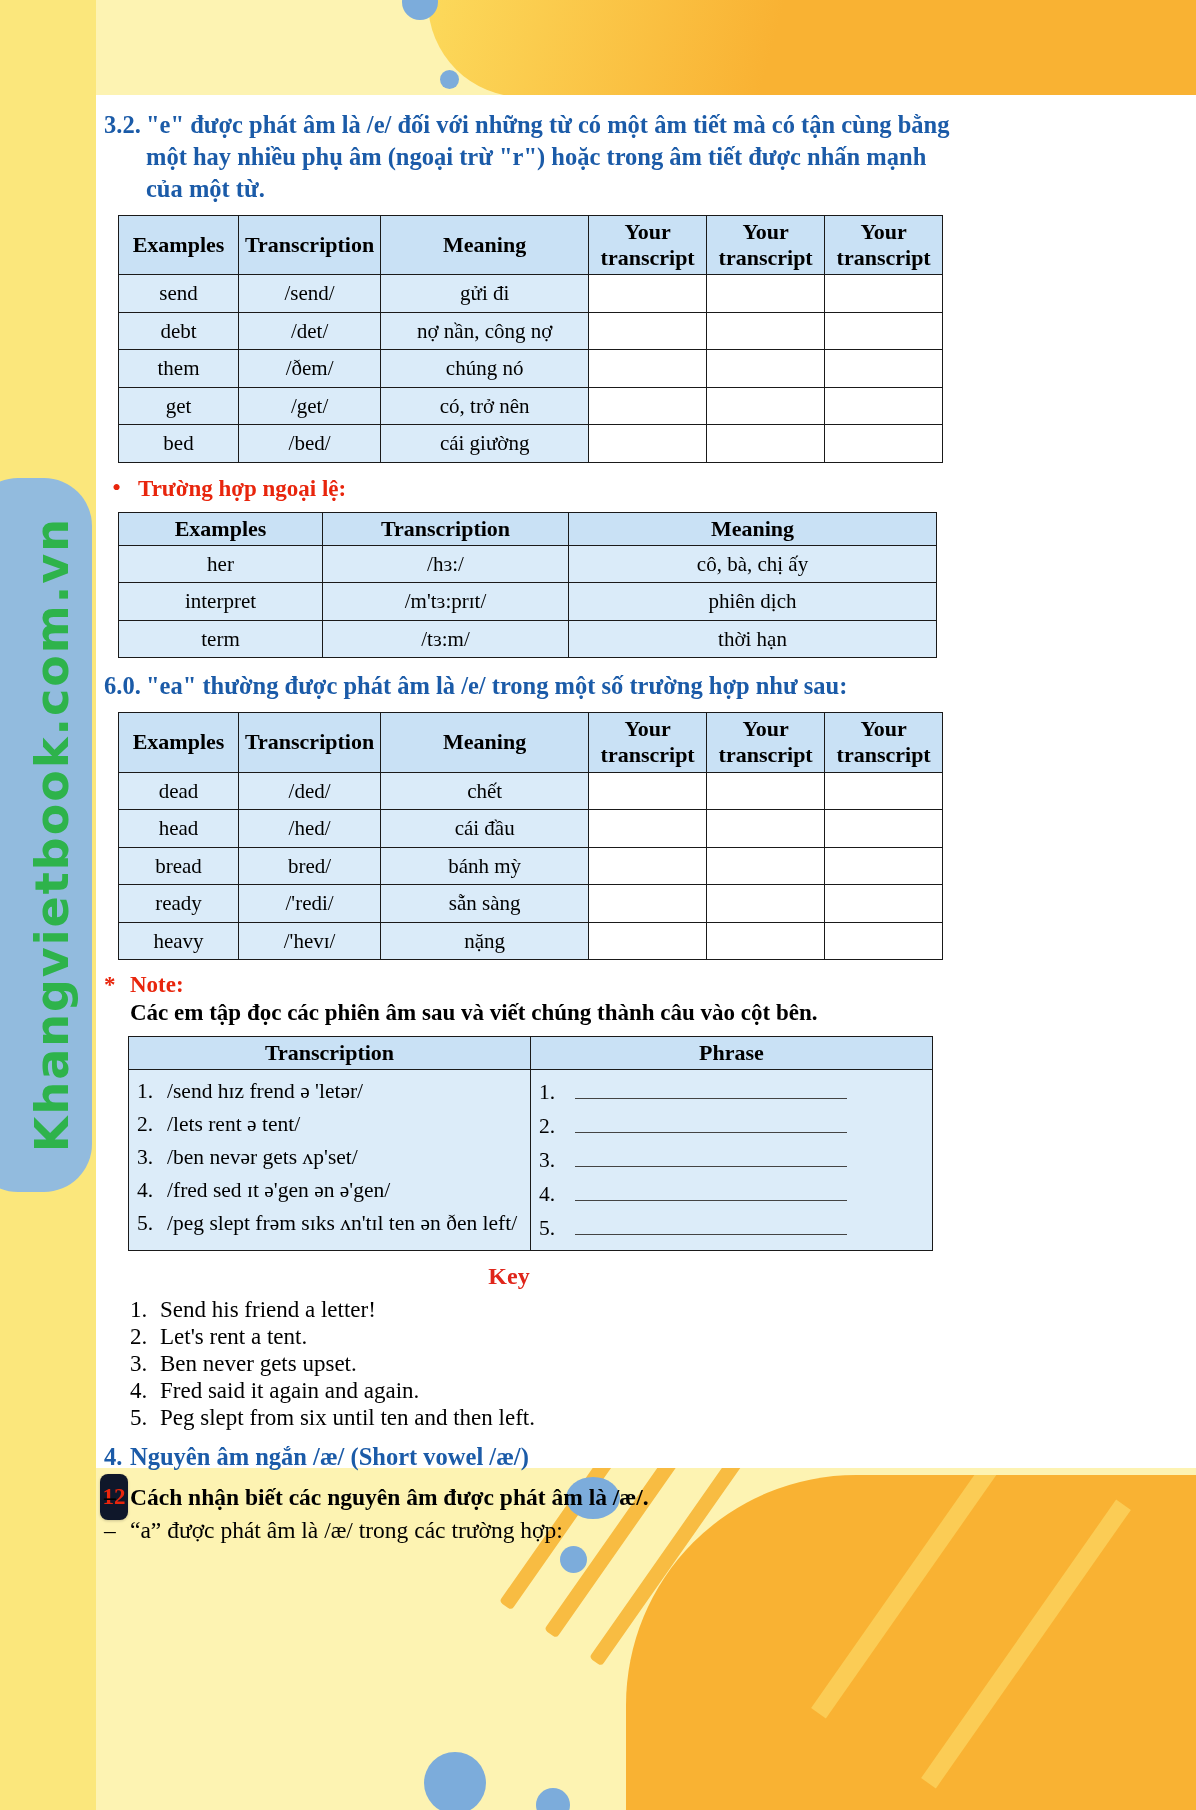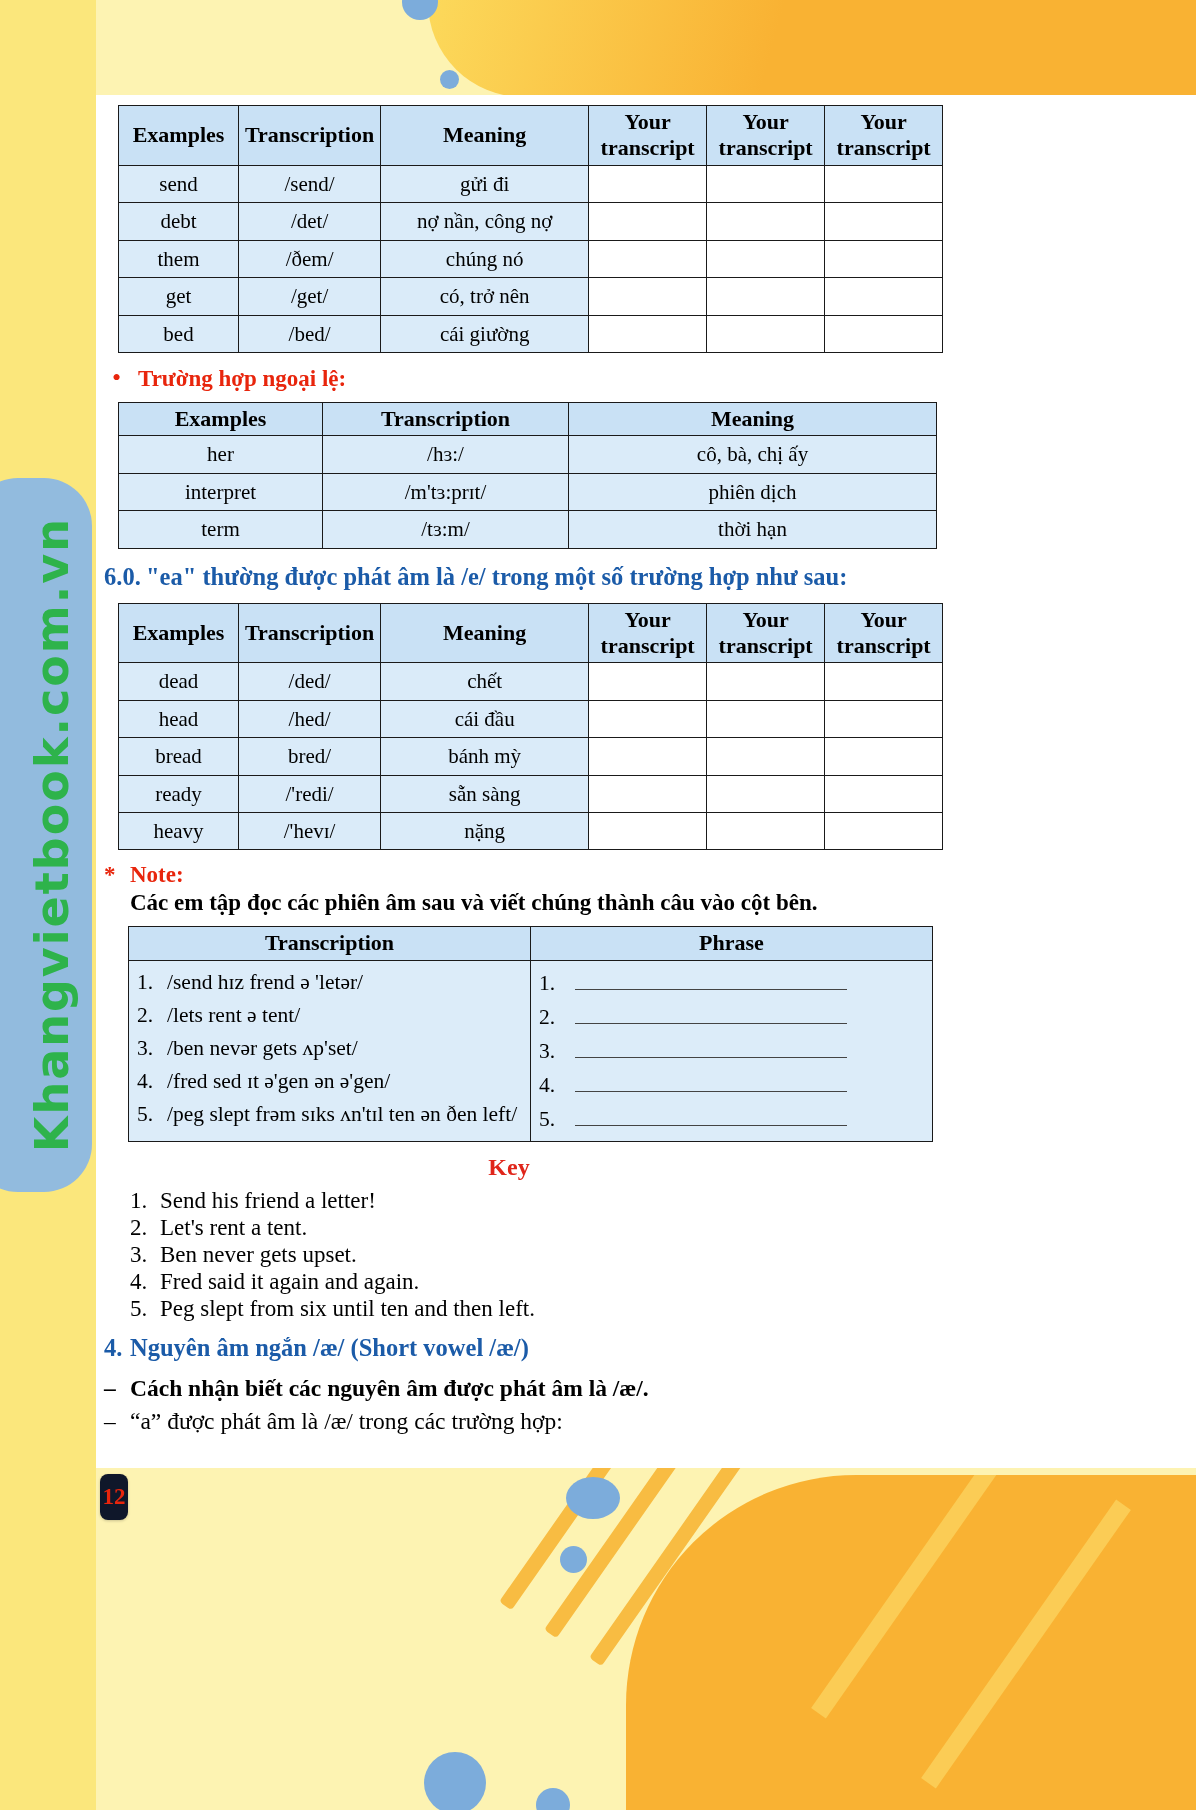--- a/index.html
+++ b/index.html
@@ -118,20 +118,24 @@
   <div class="circle c-b1"></div>
   <div class="circle c-b2"></div>
   <div class="circle c-b3"></div>
   <div class="circle c-b4"></div>
 
   <div class="page-num">12</div>
 
   <div class="panel">
     <div class="content">
 
+      <div class="h-sec">
+        <span class="h-num">3.2.</span>
+        <span class="h-text">"e" được phát âm là /e/ đối với những từ có một âm tiết mà có tận cùng bằng một hay nhiều phụ âm (ngoại trừ "r") hoặc trong âm tiết được nhấn mạnh của một từ.</span>
+      </div>
 
       <table class="tbl">
         <colgroup>
             <col style="width:120px">
             <col style="width:136px">
             <col style="width:208px">
             <col style="width:118px">
             <col style="width:118px">
             <col style="width:118px">
           </colgroup>

